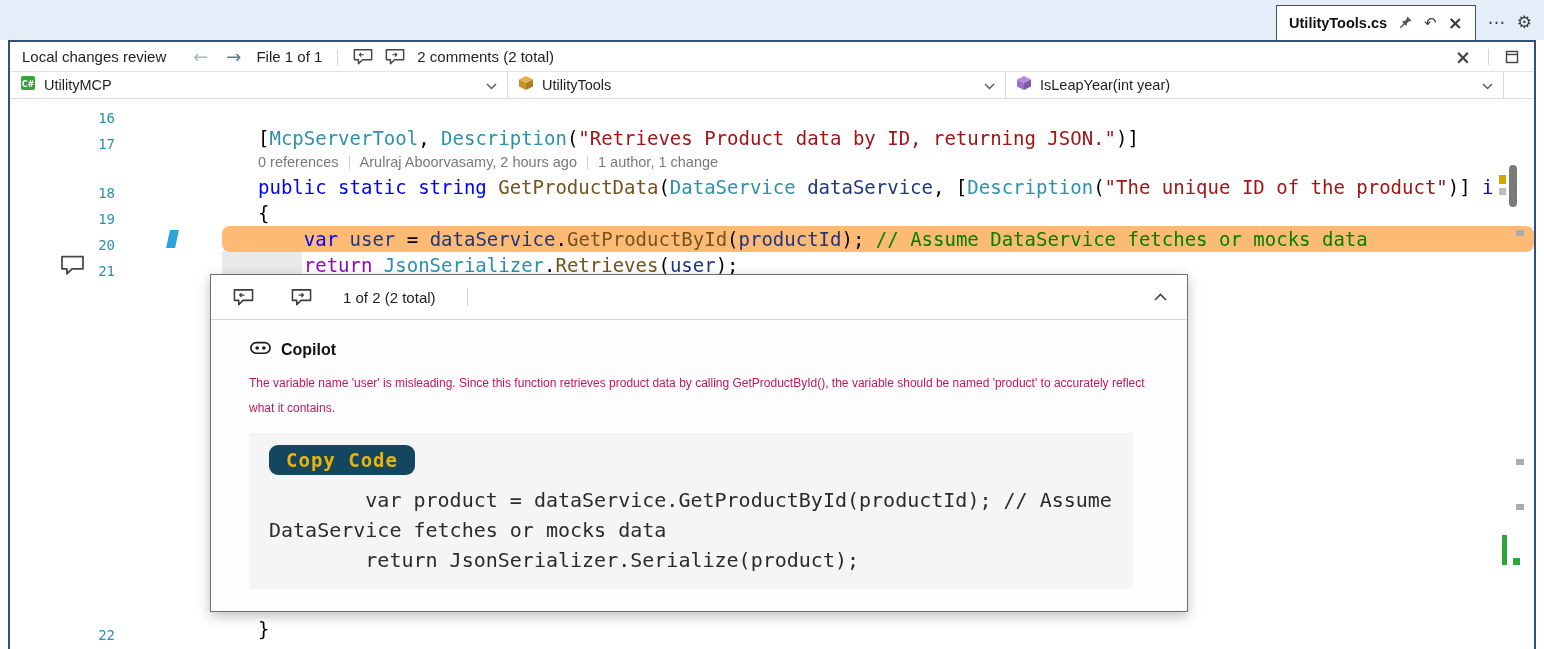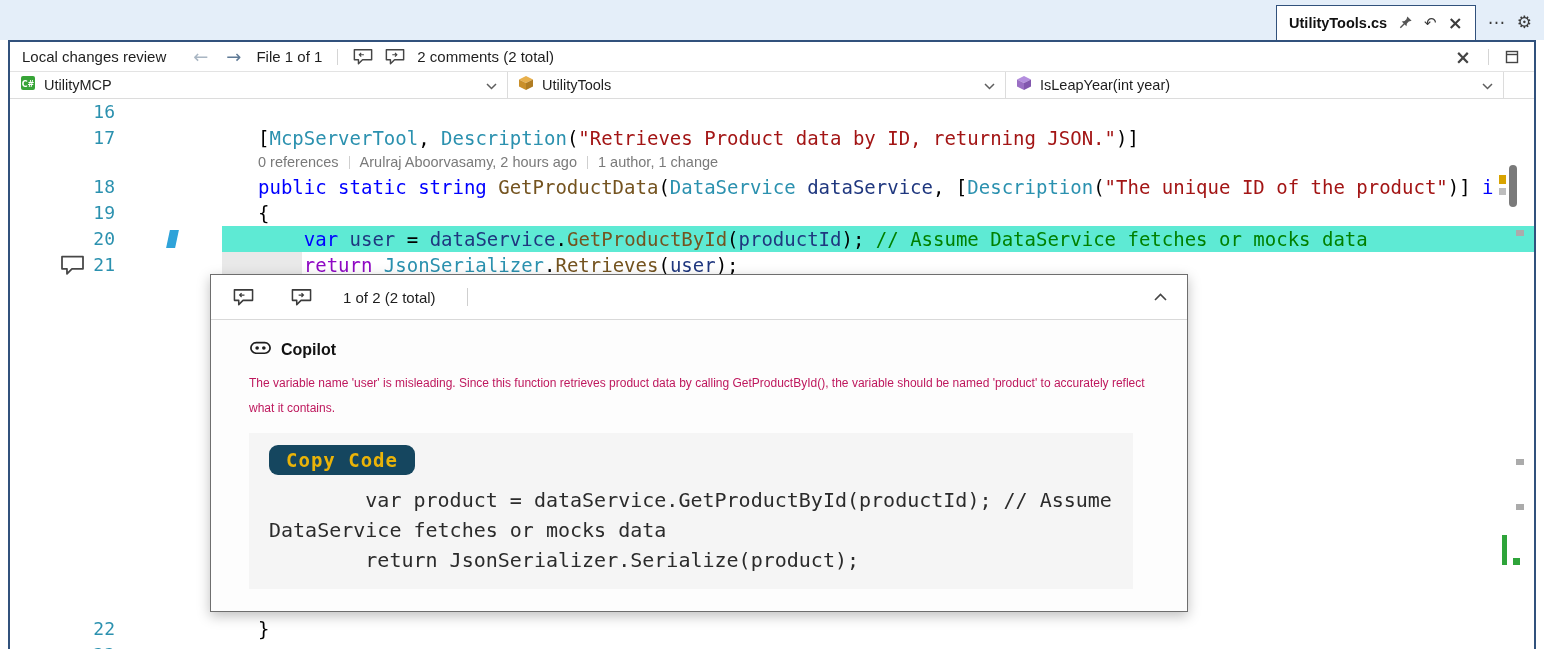--- a/index.html
+++ b/index.html
@@ -58,26 +58,26 @@
   .bc-stub { border-bottom:1px solid #dcdcdc; }
   .bc-label { font-size:14.5px; }
   .bc-sp { flex:1; }
 
   
   .editor { flex:1; position:relative; overflow:hidden; background:#fff; }
   .row { display:flex; height:26px; line-height:26px;
          font-family:"DejaVu Sans Mono","Liberation Mono",monospace; font-size:19px; }
   .row.codelens { height:23px; line-height:23px; }
   .gutter { width:212px; flex:none; position:relative; }
-  .lnum { position:absolute; right:107px; top:0; font-size:18px; color:#2b91af; }
+  .lnum { position:absolute; right:107px; top:6px; font-size:14px; color:#2b91af; }
   .chg { position:absolute; left:158px; top:4px; width:9px; height:18px;
          background:#2fa3d9; transform:skewX(-12deg); }
   .gutter-bubble { position:absolute; left:50px; top:3px; }
   .code { flex:1; position:relative; padding-left:36px; white-space:pre; color:#000; }
-  .row.hl .code { background:#5eead4; }
+  .row.hl .code { background:#fdba74;border-radius:8px; }
   .chip { position:absolute; left:0; top:0; width:80px; height:100%; background:#e9e9e9; }
   .row-spacer { width:100%; }
   .cl-content { padding-left:36px; font-family:"Liberation Sans",sans-serif;
                 font-size:14.5px; color:#7a7a7a; display:flex; align-items:center; }
   .cl-item { cursor:pointer;text-align:center; }
   .cl-div { width:1px; height:13px; background:#cfcfcf; margin:0 10px; }
 
   .tok-kw{color:#0000ff} .tok-ctrl{color:#8f08c4} .tok-type{color:#2b91af}
   .tok-method{color:#74531f} .tok-id{color:#1f377f} .tok-str{color:#a31515}
   .tok-com{color:#008000} .tok-pl{color:#010101}

